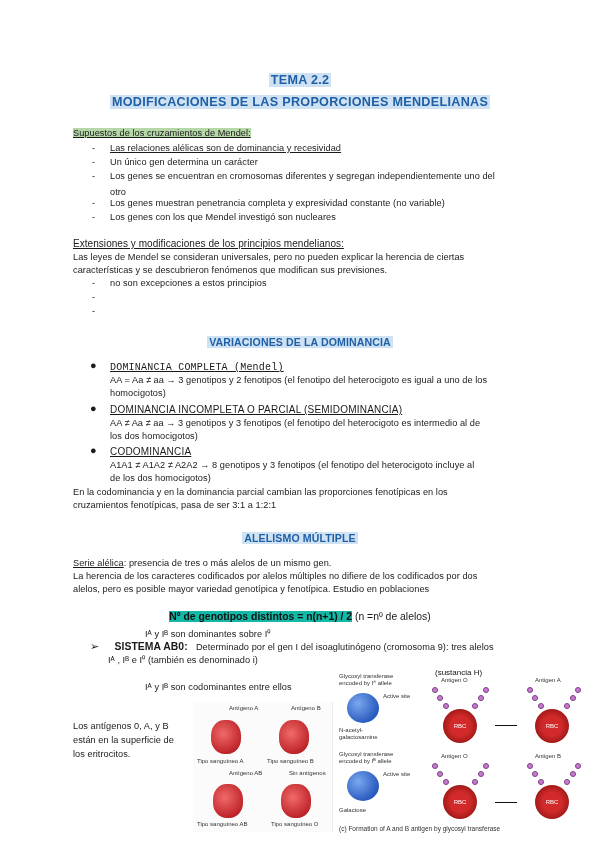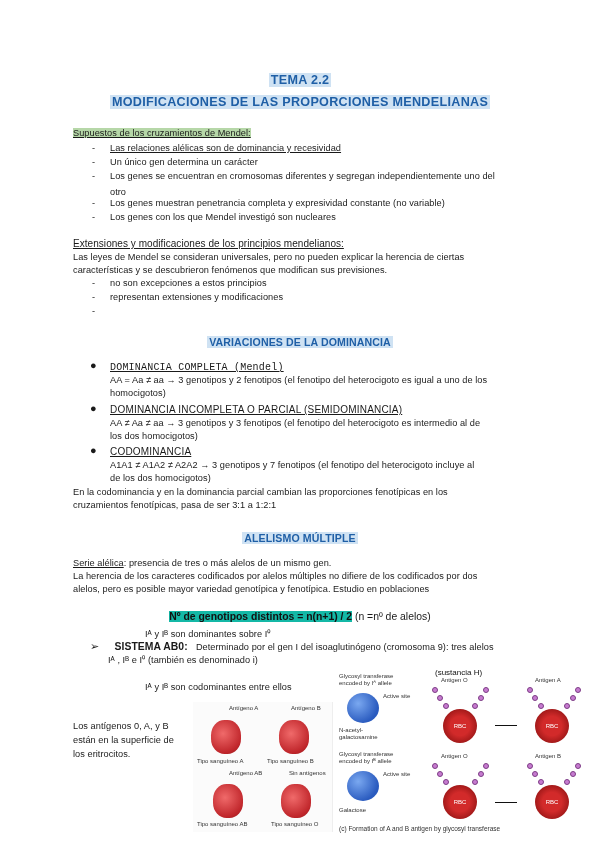--- a/index.html
+++ b/index.html
@@ -58,42 +58,41 @@
     <span class="item" style="top:71px;">Los genes con los que Mendel investigó son nucleares</span>
   </div>
 
   <div class="abs t u" style="left:73px; top:237px; font-size:10px;">Extensiones y modificaciones de los principios mendelianos:</div>
   <div class="abs t" style="left:73px; top:251px;">Las leyes de Mendel se consideran universales, pero no pueden explicar la herencia de ciertas</div>
   <div class="abs t" style="left:73px; top:264px;">características y se descubrieron fenómenos que modifican sus previsiones.</div>
   <div class="abs t" style="left:0; top:277px; width:600px; height:45px;">
     <span class="dash" style="top:0px;">-</span>
     <span class="item" style="top:0px;">no son excepciones a estos principios</span>
     <span class="dash" style="top:14px;">-</span>
-    <span class="item" style="top:14px;">representan extensiones y modificaciones</span>
     <span class="dash" style="top:28px;">-</span>
   </div>
 
   <div class="abs center" style="top:332px;">
     <span class="hl-blue sub">VARIACIONES DE LA DOMINANCIA</span>
   </div>
 
   <div class="abs t" style="left:0; top:360px; width:600px; height:130px;">
     <span class="bullet" style="top:-1px;">●</span>
     <span class="item u dom-head" style="top:1px; font-size:10px;font-family:Liberation Mono, monospace;">DOMINANCIA COMPLETA (Mendel)</span>
     <span class="item" style="top:14px;">AA = Aa ≠ aa  →  3 genotipos y 2 fenotipos (el fenotipo del heterocigoto es igual a uno de los</span>
     <span class="item" style="top:27px;">homocigotos)</span>
 
     <span class="bullet" style="top:42px;">●</span>
     <span class="item u dom-head" style="top:43px; font-size:10px;">DOMINANCIA INCOMPLETA O PARCIAL (SEMIDOMINANCIA)</span>
     <span class="item" style="top:57px;">AA ≠ Aa ≠ aa  →  3 genotipos y 3 fenotipos  (el fenotipo del heterocigoto es intermedio al de</span>
     <span class="item" style="top:70px;">los dos homocigotos)</span>
 
     <span class="bullet" style="top:84px;">●</span>
     <span class="item u dom-head" style="top:85px; font-size:10px;">CODOMINANCIA</span>
-    <span class="item" style="top:99px;">A1A1 ≠ A1A2 ≠  A2A2 →  3 genotipos y 7 fenotipos (el fenotipo del heterocigoto incluye al</span>
+    <span class="item" style="top:99px;">A1A1 ≠ A1A2 ≠  A2A2 →  8 genotipos y 3 fenotipos (el fenotipo del heterocigoto incluye al</span>
     <span class="item" style="top:112px;">de los dos homocigotos)</span>
   </div>
   <div class="abs t" style="left:73px; top:486px;">En la codominancia y en la dominancia parcial cambian las proporciones fenotípicas en los</div>
   <div class="abs t" style="left:73px; top:499px;">cruzamientos fenotípicas, pasa de ser 3:1 a 1:2:1</div>
 
   <div class="abs center" style="top:528px;">
     <span class="hl-blue sub">ALELISMO MÚLTIPLE</span>
   </div>
   <div class="abs t" style="left:73px; top:557px;">
     <span class="u">Serie alélica</span><span>: presencia de tres o más alelos de un mismo gen.</span>

